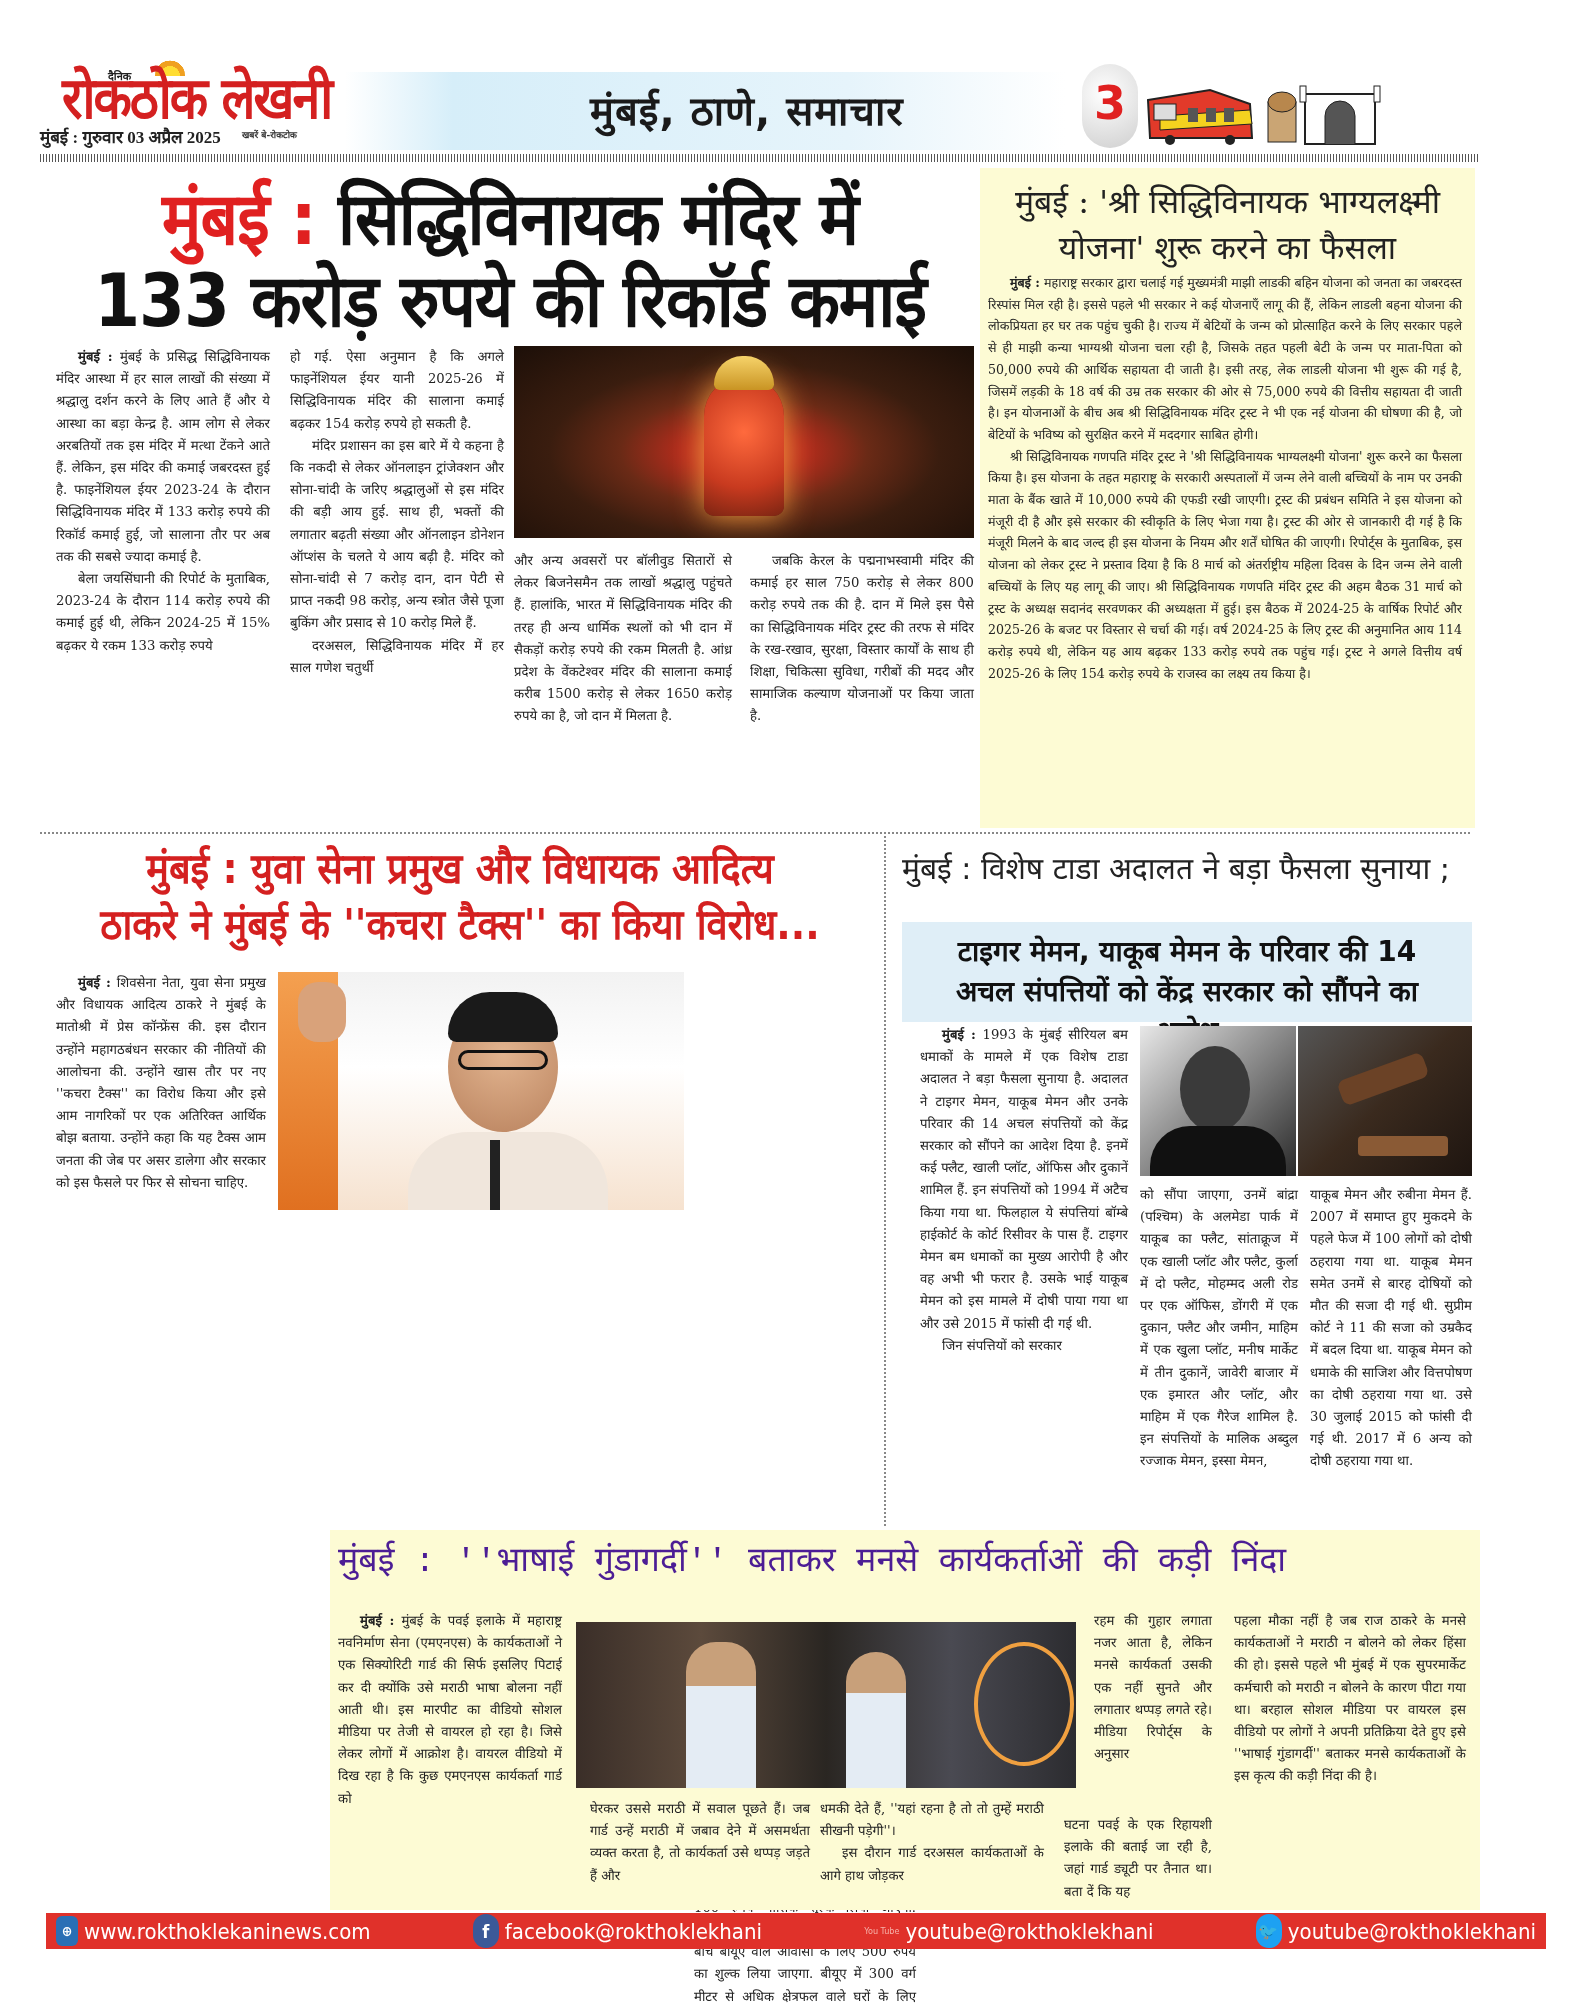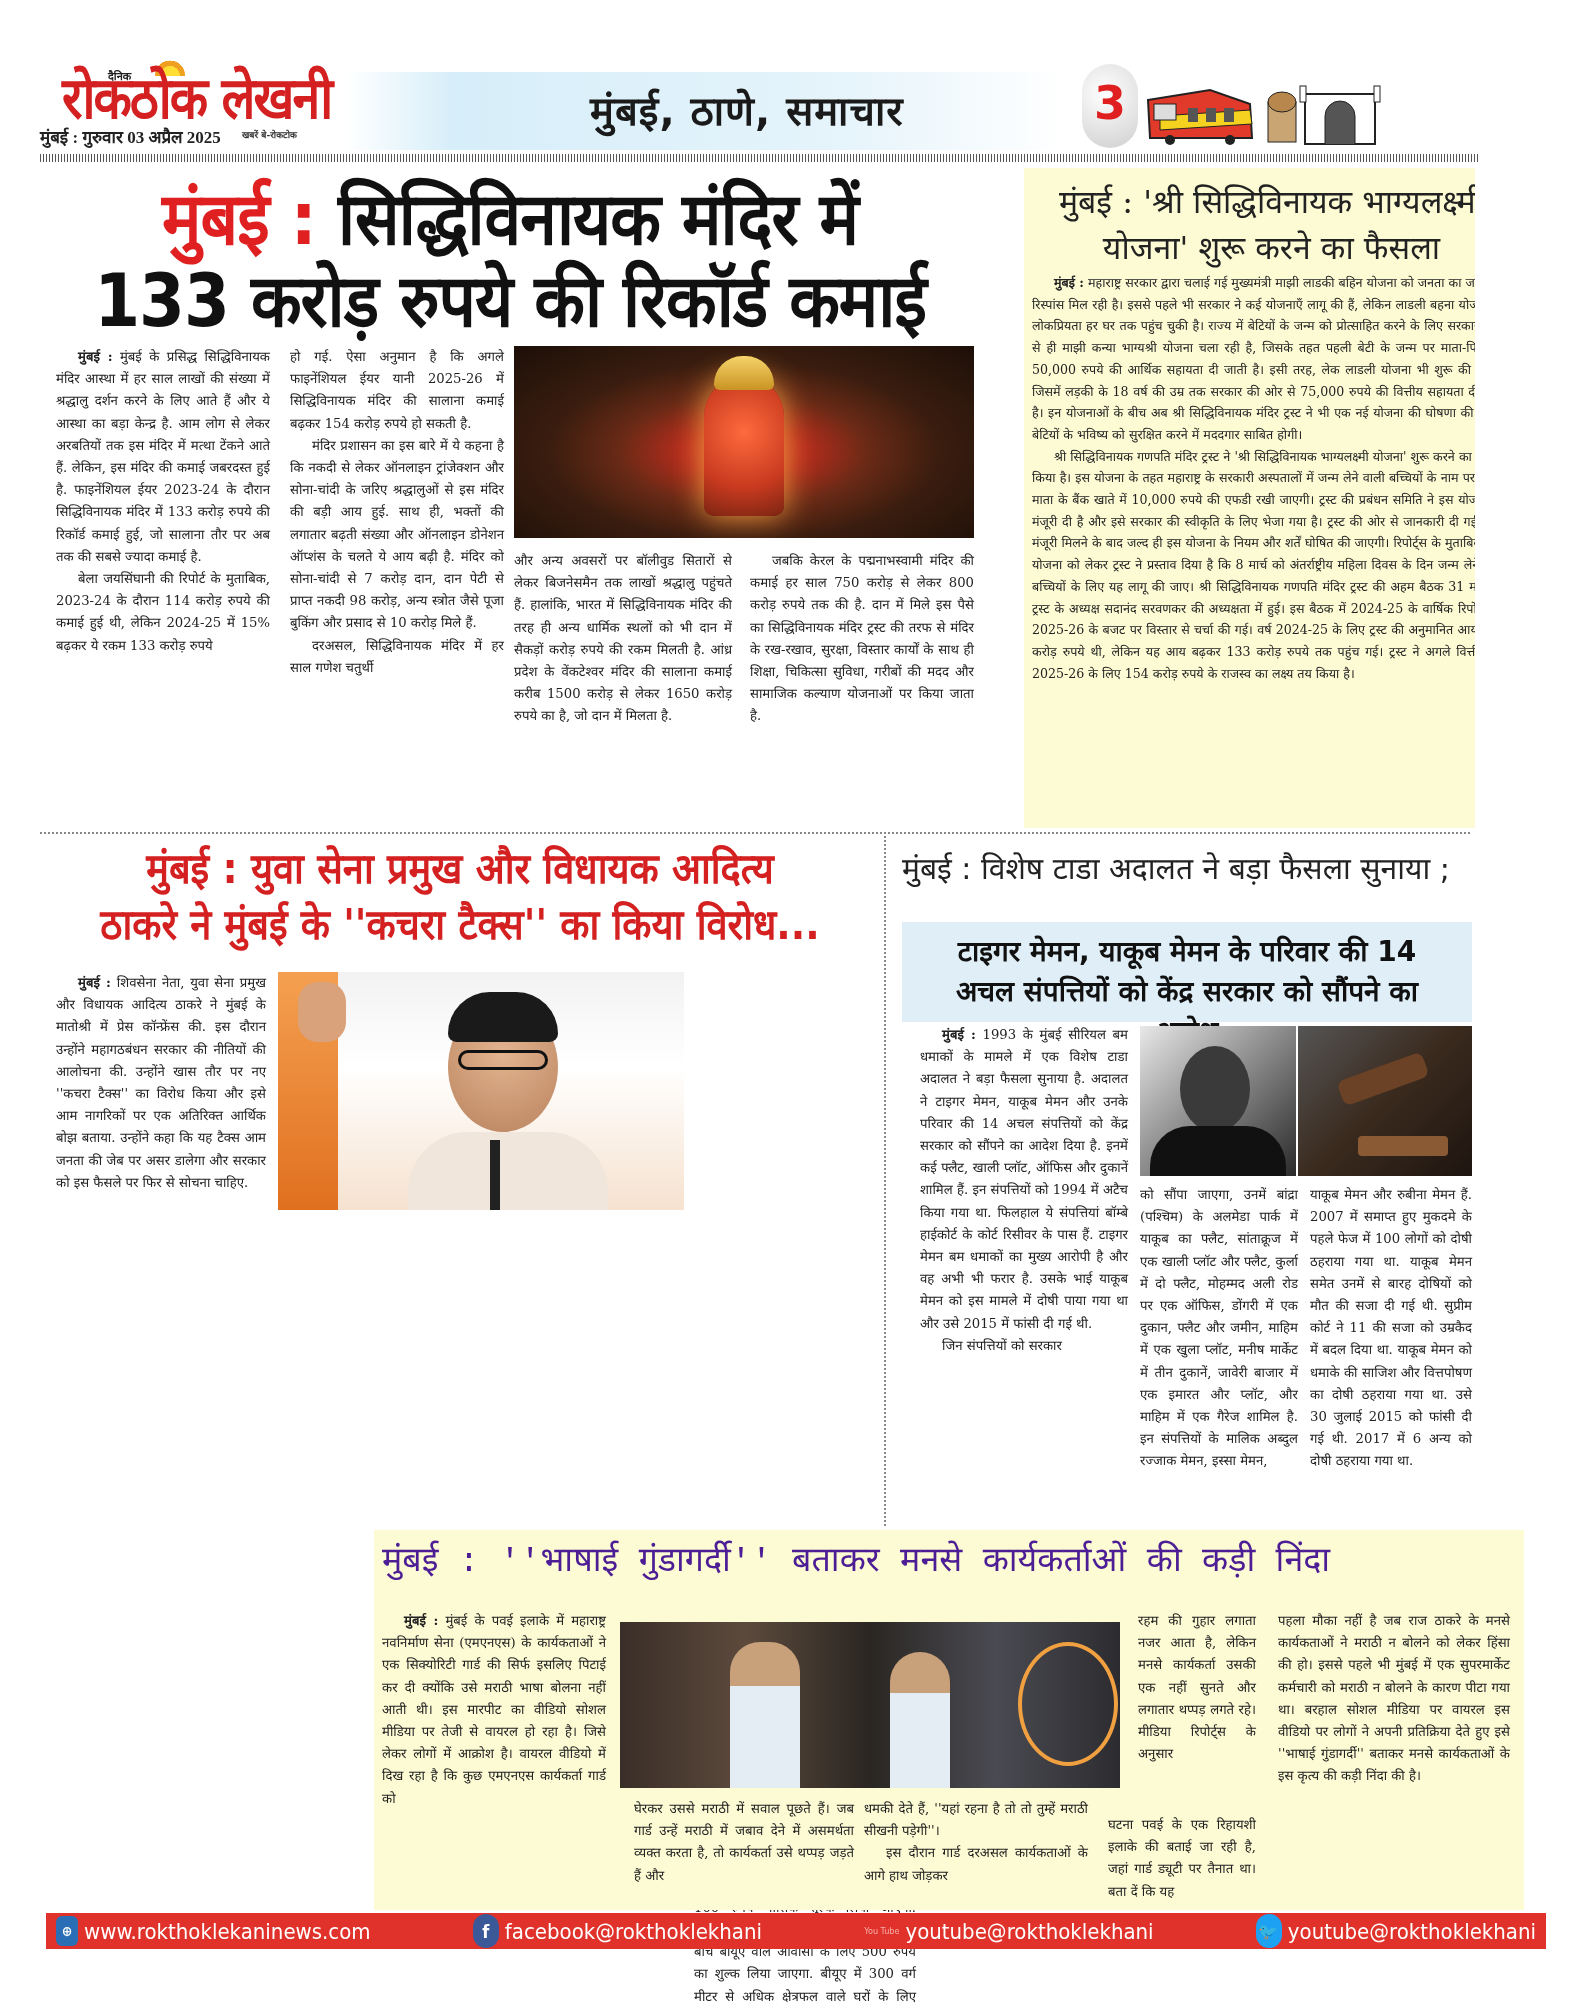--- a/index.html
+++ b/index.html
@@ -18,21 +18,21 @@
   .date-text { font-family: "DejaVu Sans Condensed", "DejaVu Sans", sans-serif; font-weight: bold; font-size: 17px; color: #222; }
   .tagline { font-size: 9px; font-weight: bold; color: #333; }
   .section-band { background: linear-gradient(to right, #ffffff 0%, #d6eef9 15%, #e6f4fb 70%, #ffffff 100%); }
   .section-title { font-weight: bold; font-size: 40px; color: #1a1a1a; letter-spacing: 1px; }
   .page-num-circle { border-radius: 50%; background: radial-gradient(circle at 40% 35%, #ffffff, #cfcfcf); }
   .page-num { font-weight: bold; color: #e02020; font-size: 46px; text-align: center; }
   .barcode { height: 8px; background: repeating-linear-gradient(90deg, #555 0 1px, #fff 1px 3px); }
   
   .h-main { font-weight: bold; font-size: 66px; line-height: 80px; color: #111; text-align: center; letter-spacing: -1px; transform: scaleY(1.1); }
   .h-main .red { color: #e02020; }
-  .yellow-box { background: #fdfbd4; margin-left: 44px; }
+  .yellow-box { background: #fdfbd4; }
   .h-serif { font-family: "DejaVu Serif", serif; font-size: 34px; line-height: 48px; text-align: center; color: #222; }
   .h-red { font-weight: bold; font-size: 38px; line-height: 54px; color: #d42020; text-align: center; transform: scaleY(1.1); }
   .h-light { font-family: "DejaVu Sans", sans-serif; font-size: 34px; line-height: 50px; color: #222; text-align: left; }
   .h-bluebox { background: #dfeef7; font-weight: bold; font-size: 28px; line-height: 40px; text-align: center; color: #111; }
   .h-bottom { font-family: Liberation Mono, monospace; font-size: 38px; line-height: 56px; color: #4c1d95; }
   
   .photo { overflow: hidden; }
   .photo-ganesha { background: radial-gradient(ellipse at 50% 55%, #e0492c 0%, #b72c1d 18%, #6a2a16 38%, #3a1d0f 60%, #1c0f08 100%); }
   .photo-aaditya { background: linear-gradient(180deg, #f2f2f2 0%, #ffffff 40%, #f6e2cf 100%); }
   .photo-memon { background: linear-gradient(135deg, #e8e8e8 0%, #9a9a9a 40%, #2a2a2a 100%); }

